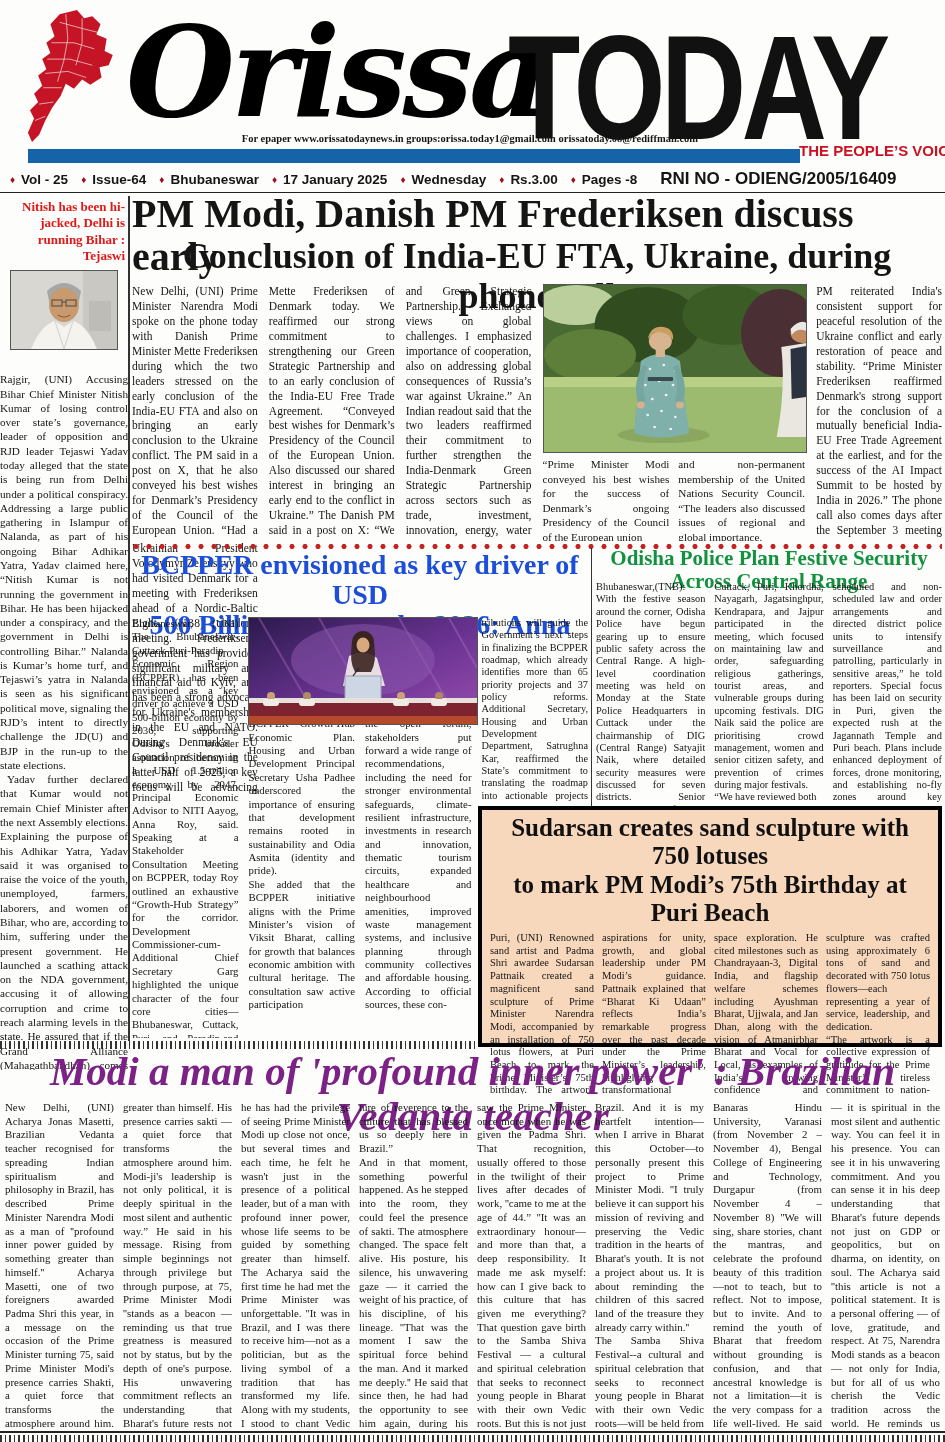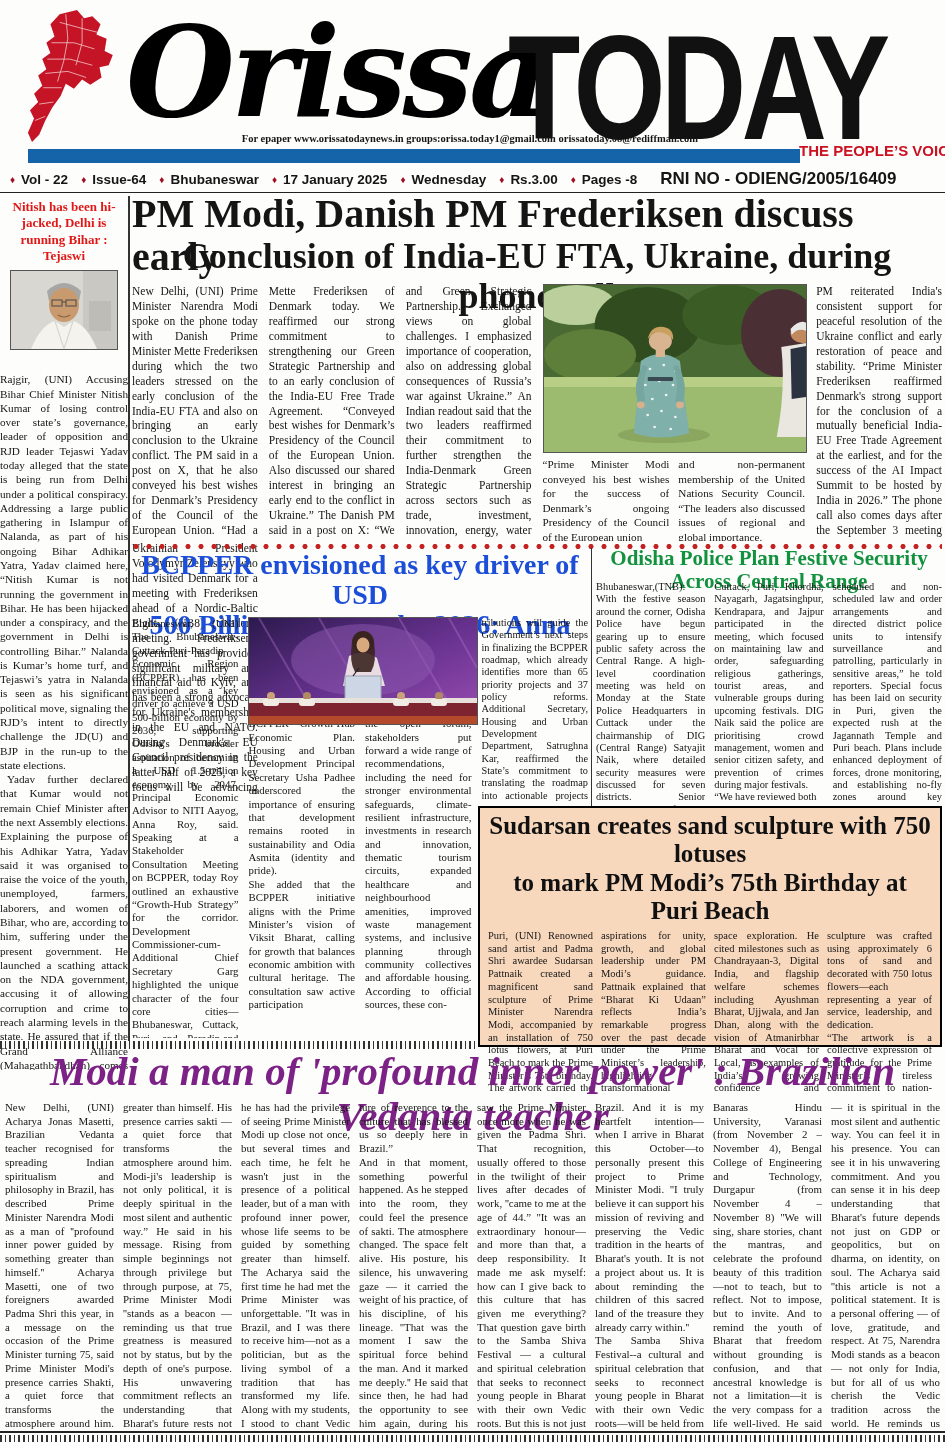--- a/index.html
+++ b/index.html
@@ -22,21 +22,21 @@
            font-family:"Liberation Sans",sans-serif;font-weight:bold;font-size:13.5px;}
   .diam{color:#a01020;font-size:10px;margin-right:-7px;}
   .rni{font-size:17px;margin-left:10px;white-space:nowrap;}
 
   
   .coltext{overflow:hidden;text-align:justify;white-space:pre-line;}
   .photo{border:1px solid #555;display:block;background:#ccc;}
 
   
   .sidebar{left:0;top:196px;width:128px;}
-  .side-head{color:#e01818;font-weight:bold;font-size:13px;line-height:1.25;text-align:center;
+  .side-head{color:#e01818;font-weight:bold;font-size:13px;line-height:1.25;text-align:right;
              padding:3px 3px 4px;}
   .side-body{padding:4px 0 0;font-size:11.2px;line-height:1.275;}
   .vdiv{background:#333;width:1.5px;}
 
   
   .lead-h1{left:132px;top:192px;width:810px;text-align:left;font-weight:bold;font-size:40px;line-height:1.08;}
   .lead-h2{left:132px;top:237px;width:810px;text-align:center;font-weight:bold;font-size:36px;line-height:1.1;}
   .lead-body{left:132px;top:284px;width:810px;height:255px;display:grid;
              grid-template-columns:repeat(6,1fr);column-gap:11px;font-size:11.5px;line-height:1.3;}
   .lead-body .coltext{height:255px;}
@@ -59,21 +59,21 @@
 
   
   .pol-h{left:596px;top:547px;width:346px;text-align:center;color:#12913f;font-weight:bold;
          font-size:21px;line-height:1.1;}
   .pol-body{left:596px;top:581px;width:346px;height:226px;display:flex;gap:9px;
             font-size:10.4px;line-height:1.19;}
   .pol-body .coltext{flex:1;height:100%;}
 
   
   .sud-box{left:478px;top:806px;width:464px;height:241px;background:#f8d8bd;
-           border:2px solid #000000;box-sizing:border-box;padding:4px 8px 0;}
+           border:4px solid #000000;box-sizing:border-box;padding:4px 8px 0;}
   .sud-h{text-align:center;font-weight:bold;font-size:25px;line-height:1.13;color:#111;}
   .sud-cols{display:flex;gap:8px;margin-top:5px;font-size:10.5px;line-height:1.21;}
   .sud-cols .coltext{flex:1;height:162px;}
 
   
   .ved-h{left:0;top:1049px;width:945px;text-align:center;color:#7c2185;font-weight:bold;
          font-style:italic;font-size:41px;line-height:1.1;}
   .ved-body{left:5px;top:1101px;width:935px;height:328px;display:flex;gap:9px;
             font-size:10.9px;line-height:1.26;}
   .ved-body .coltext{flex:1;height:100%;}
@@ -102,21 +102,21 @@
     </g>
   </svg>
   <div class="abs orissa">Orissa</div>
   <div class="abs today">TODAY</div>
   <div class="abs contact">For epaper www.orissatodaynews.in groups:orissa.today1@gmail.com orissatoday.08@rediffmail.com</div>
   <div class="abs bluebar"></div>
   <div class="abs tagline">THE PEOPLE’S VOICE</div>
 
   <div class="abs infobar">
     <span class="diam">♦</span>
-    <span>Vol - 22</span>
+    <span>Vol - 25</span>
     <span class="diam">♦</span>
     <span>Issue-64</span>
     <span class="diam">♦</span>
     <span>Bhubaneswar</span>
     <span class="diam">♦</span>
     <span>17 January 2025</span>
     <span class="diam">♦</span>
     <span>Wednesday</span>
     <span class="diam">♦</span>
     <span>Rs.3.00</span>

